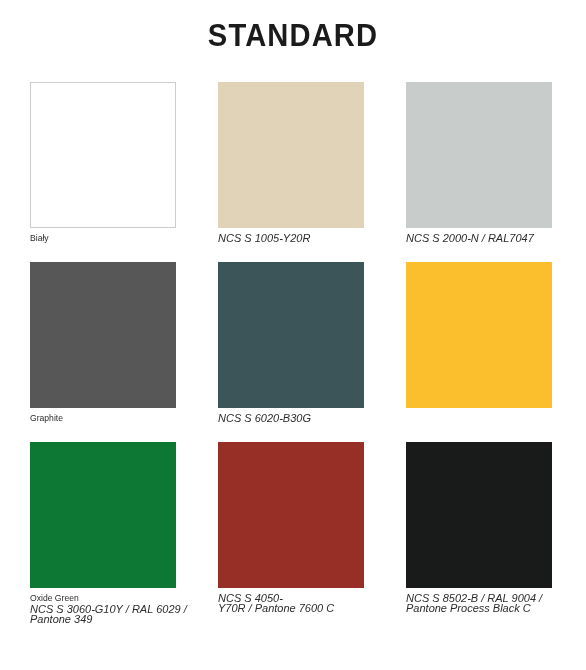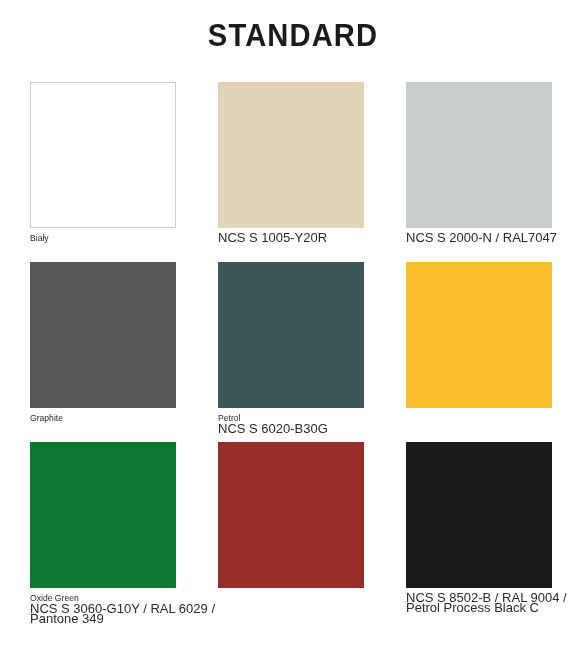--- a/index.html
+++ b/index.html
@@ -67,24 +67,25 @@
   }
 
   .swatch-name {
     font-size: 8.6px;
     line-height: 11px;
     color: #2b2b2b;
     white-space: nowrap;
   }
 
   .swatch-code {
-    font-size: 13px;
+    font-size: 11px;
     line-height: 10.2px;
     color: #2b2b2b;
     max-width: 150px;
+    font-style: italic;
   }
 
   .swatch-code-line {
     white-space: nowrap;
   }
 </style>
 </head>
 <body>
 
 <div id="page-title">STANDARD</div>
@@ -112,43 +113,46 @@
         </div>
       </div></div>
     <div class="palette-row"><div class="swatch-cell">
         <div class="swatch-chip" style="background-color: rgb(88, 87, 87);"></div>
         <div class="swatch-caption">
           <div class="swatch-name">Graphite</div>
         </div>
       </div><div class="swatch-cell">
         <div class="swatch-chip" style="background-color: rgb(60, 85, 89);"></div>
         <div class="swatch-caption">
-          <div class="swatch-name">Petrol</div>
           <div class="swatch-code">
             <div class="swatch-code-line">NCS S 6020-B30G</div>
           </div>
         </div>
       </div><div class="swatch-cell">
         <div class="swatch-chip" style="background-color: rgb(251, 190, 44);"></div>
       </div></div>
     <div class="palette-row"><div class="swatch-cell">
         <div class="swatch-chip" style="background-color: rgb(13, 120, 52);"></div>
         <div class="swatch-caption">
           <div class="swatch-name">Oxide Green</div>
           <div class="swatch-code">
             <div class="swatch-code-line">NCS S 3060-G10Y / RAL 6029 /</div>
             <div class="swatch-code-line">Pantone 349</div>
           </div>
         </div>
       </div><div class="swatch-cell">
         <div class="swatch-chip" style="background-color: rgb(152, 47, 38);"></div>
         <div class="swatch-caption">
+          <div class="swatch-code">
+            <div class="swatch-code-line">NCS S 4050-</div>
+            <div class="swatch-code-line">Y70R / Pantone 7600 C</div>
+          </div>
         </div>
       </div><div class="swatch-cell">
         <div class="swatch-chip" style="background-color: rgb(25, 27, 26);"></div>
         <div class="swatch-caption">
           <div class="swatch-code">
             <div class="swatch-code-line">NCS S 8502-B / RAL 9004 /</div>
-            <div class="swatch-code-line">Petrol Process Black C</div>
+            <div class="swatch-code-line">Pantone Process Black C</div>
           </div>
         </div>
       </div></div>
   </div>
 
 </body></html>

